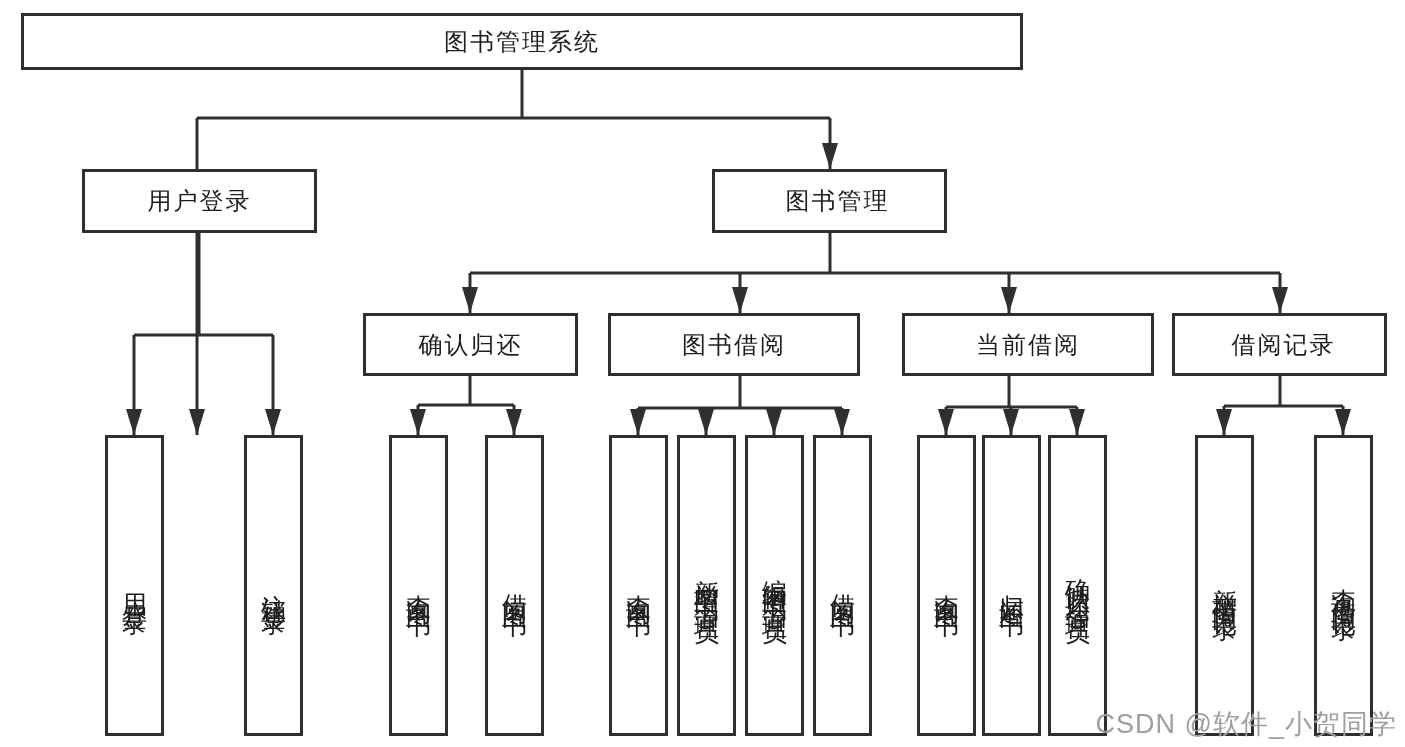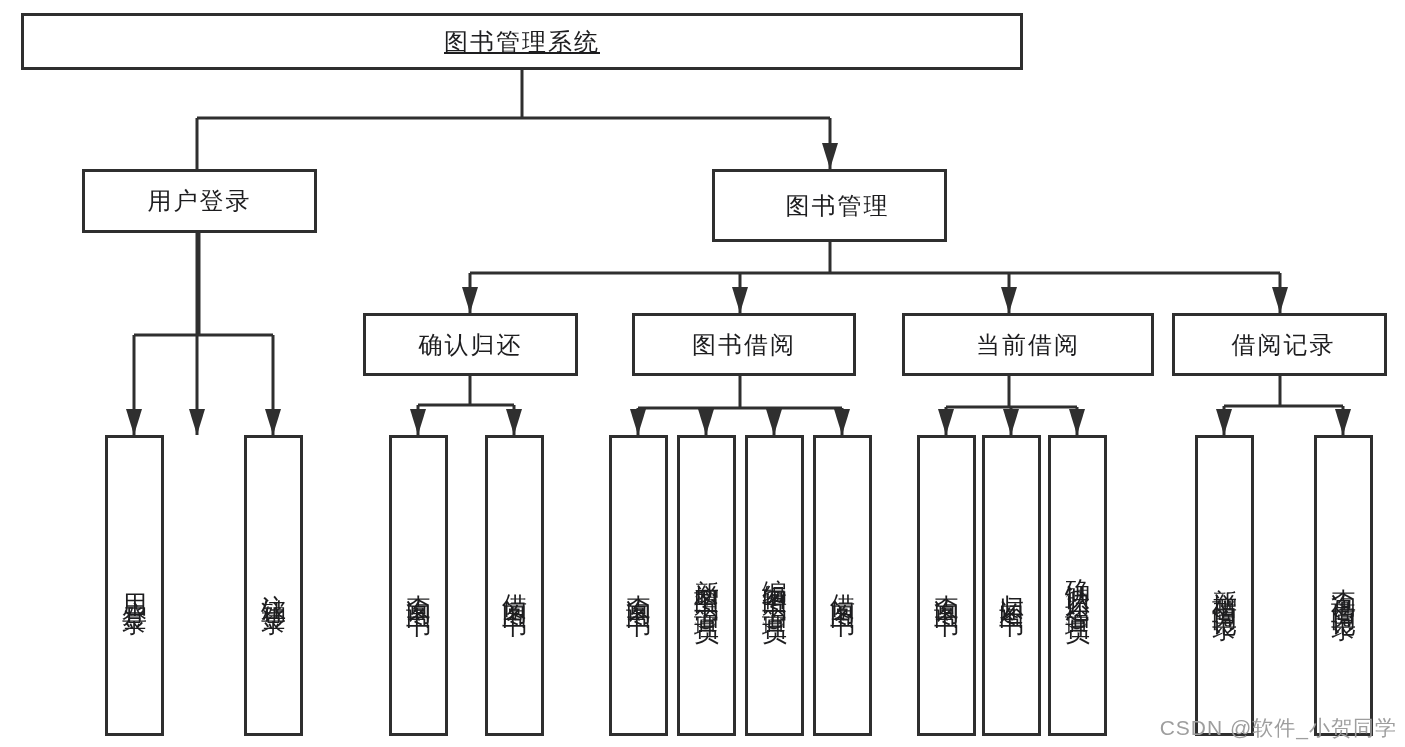--- a/index.html
+++ b/index.html
@@ -33,37 +33,37 @@
   .hbox{font-size:24px;letter-spacing:2px;}
   .vbox{font-size:25px;}
   .vbox .vtext{
     writing-mode:vertical-rl;
     text-orientation:mixed;
     letter-spacing:6px;
     line-height:1;
     white-space:nowrap;
   }
   
-  .n-root   {left:21px;  top:13px;  width:1002px; height:57px;text-decoration:underline;}
+  .n-root   {left:21px;  top:13px;  width:1002px; height:57px;}
   .n-l2a    {left:82px;  top:169px; width:235px;  height:64px;}
-  .n-l2b    {left:712px; top:169px; width:235px;  height:73px;padding-left:16px;}
+  .n-l2b    {left:712px; top:169px; width:235px;  height:64px;padding-left:16px;}
   .n-l3a    {left:363px; top:313px; width:215px;  height:63px;}
-  .n-l3b    {left:632px; top:313px; width:224px;  height:63px;}
+  .n-l3b    {left:608px; top:313px; width:252px;  height:63px;}
   .n-l3c    {left:902px; top:313px; width:252px;  height:63px;}
   .n-l3d    {left:1172px;top:313px; width:215px;  height:63px;padding-left:8px;}
   .leaf     {top:435px; width:59px; height:301px;}
   .f-a1{left:105px;} .f-a2{left:244px;}
   .f-b1{left:389px;} .f-b2{left:485px;}
   .f-c1{left:609px;} .f-c2{left:677px;} .f-c3{left:745px;} .f-c4{left:813px;}
   .f-d1{left:917px;} .f-d2{left:982px;} .f-d3{left:1048px;}
   .f-e1{left:1195px;} .f-e2{left:1314px;}
   #watermark{
     position:absolute;
     right:8px;bottom:5px;
-    font-size:21px;
+    font-size:27px;
     color:var(--watermark);
     letter-spacing:1px;
     z-index:3;
   }
 </style>
 </head>
 <body>
 
 <div id="canvas">
 

